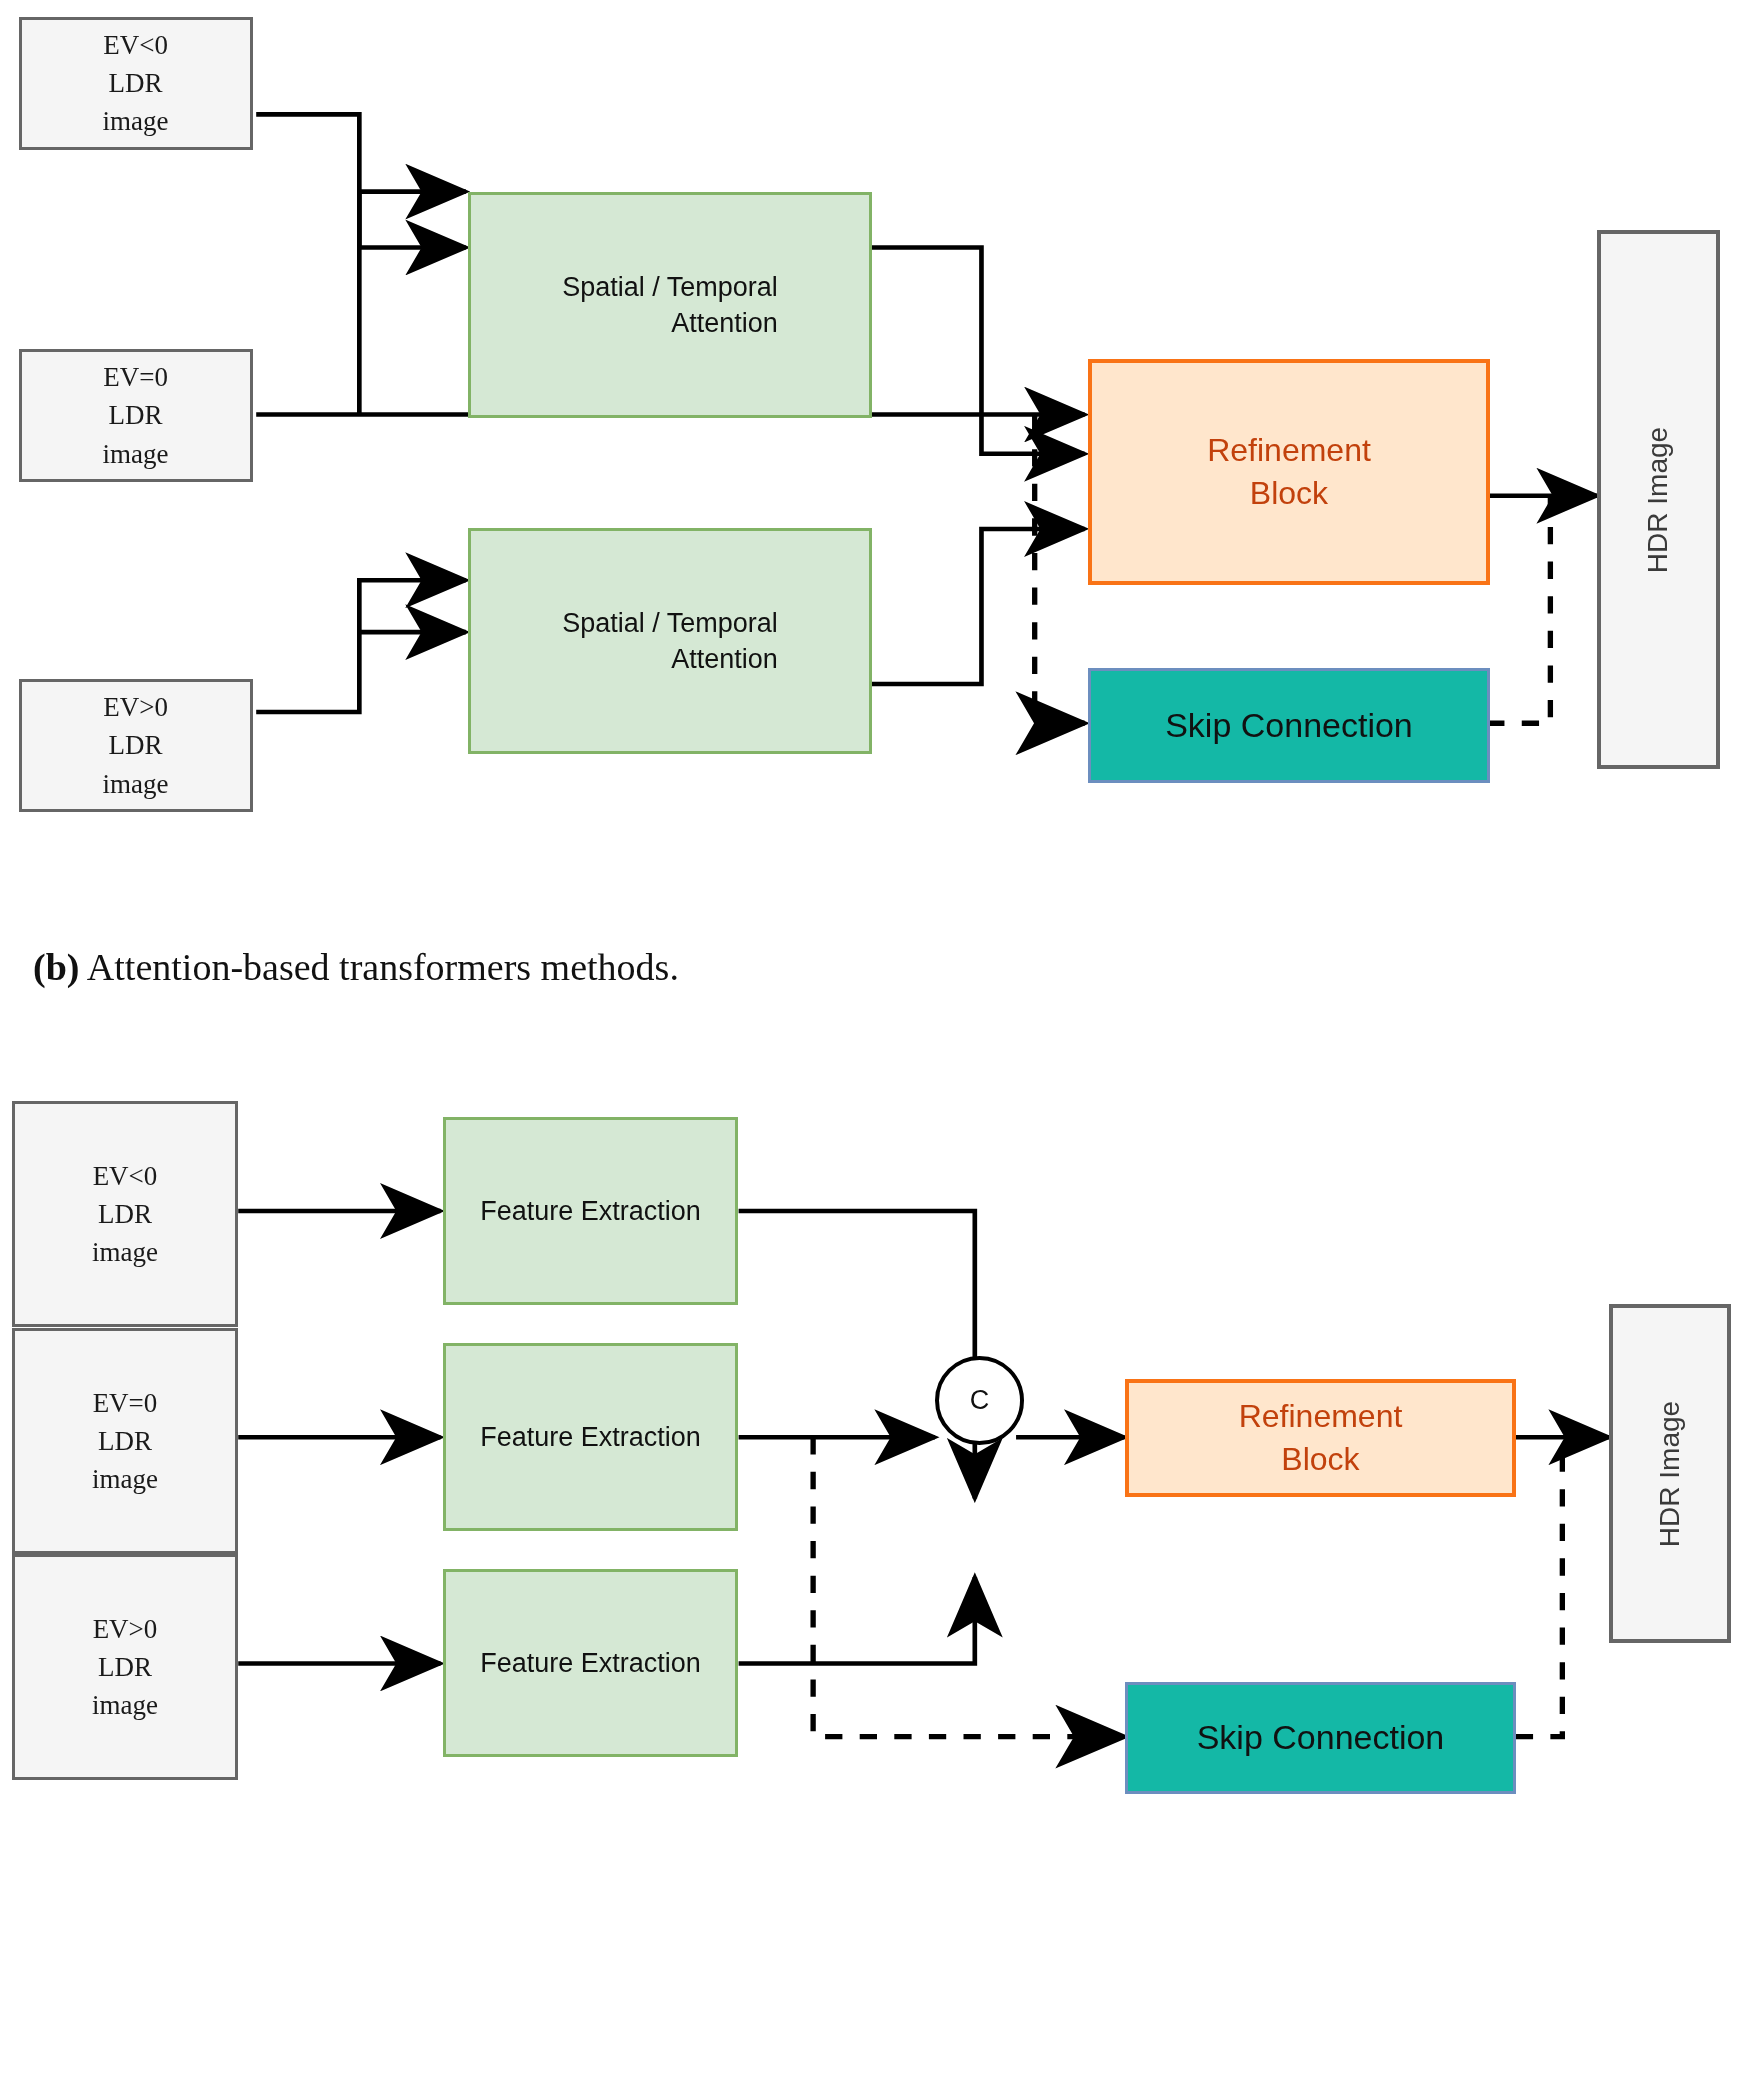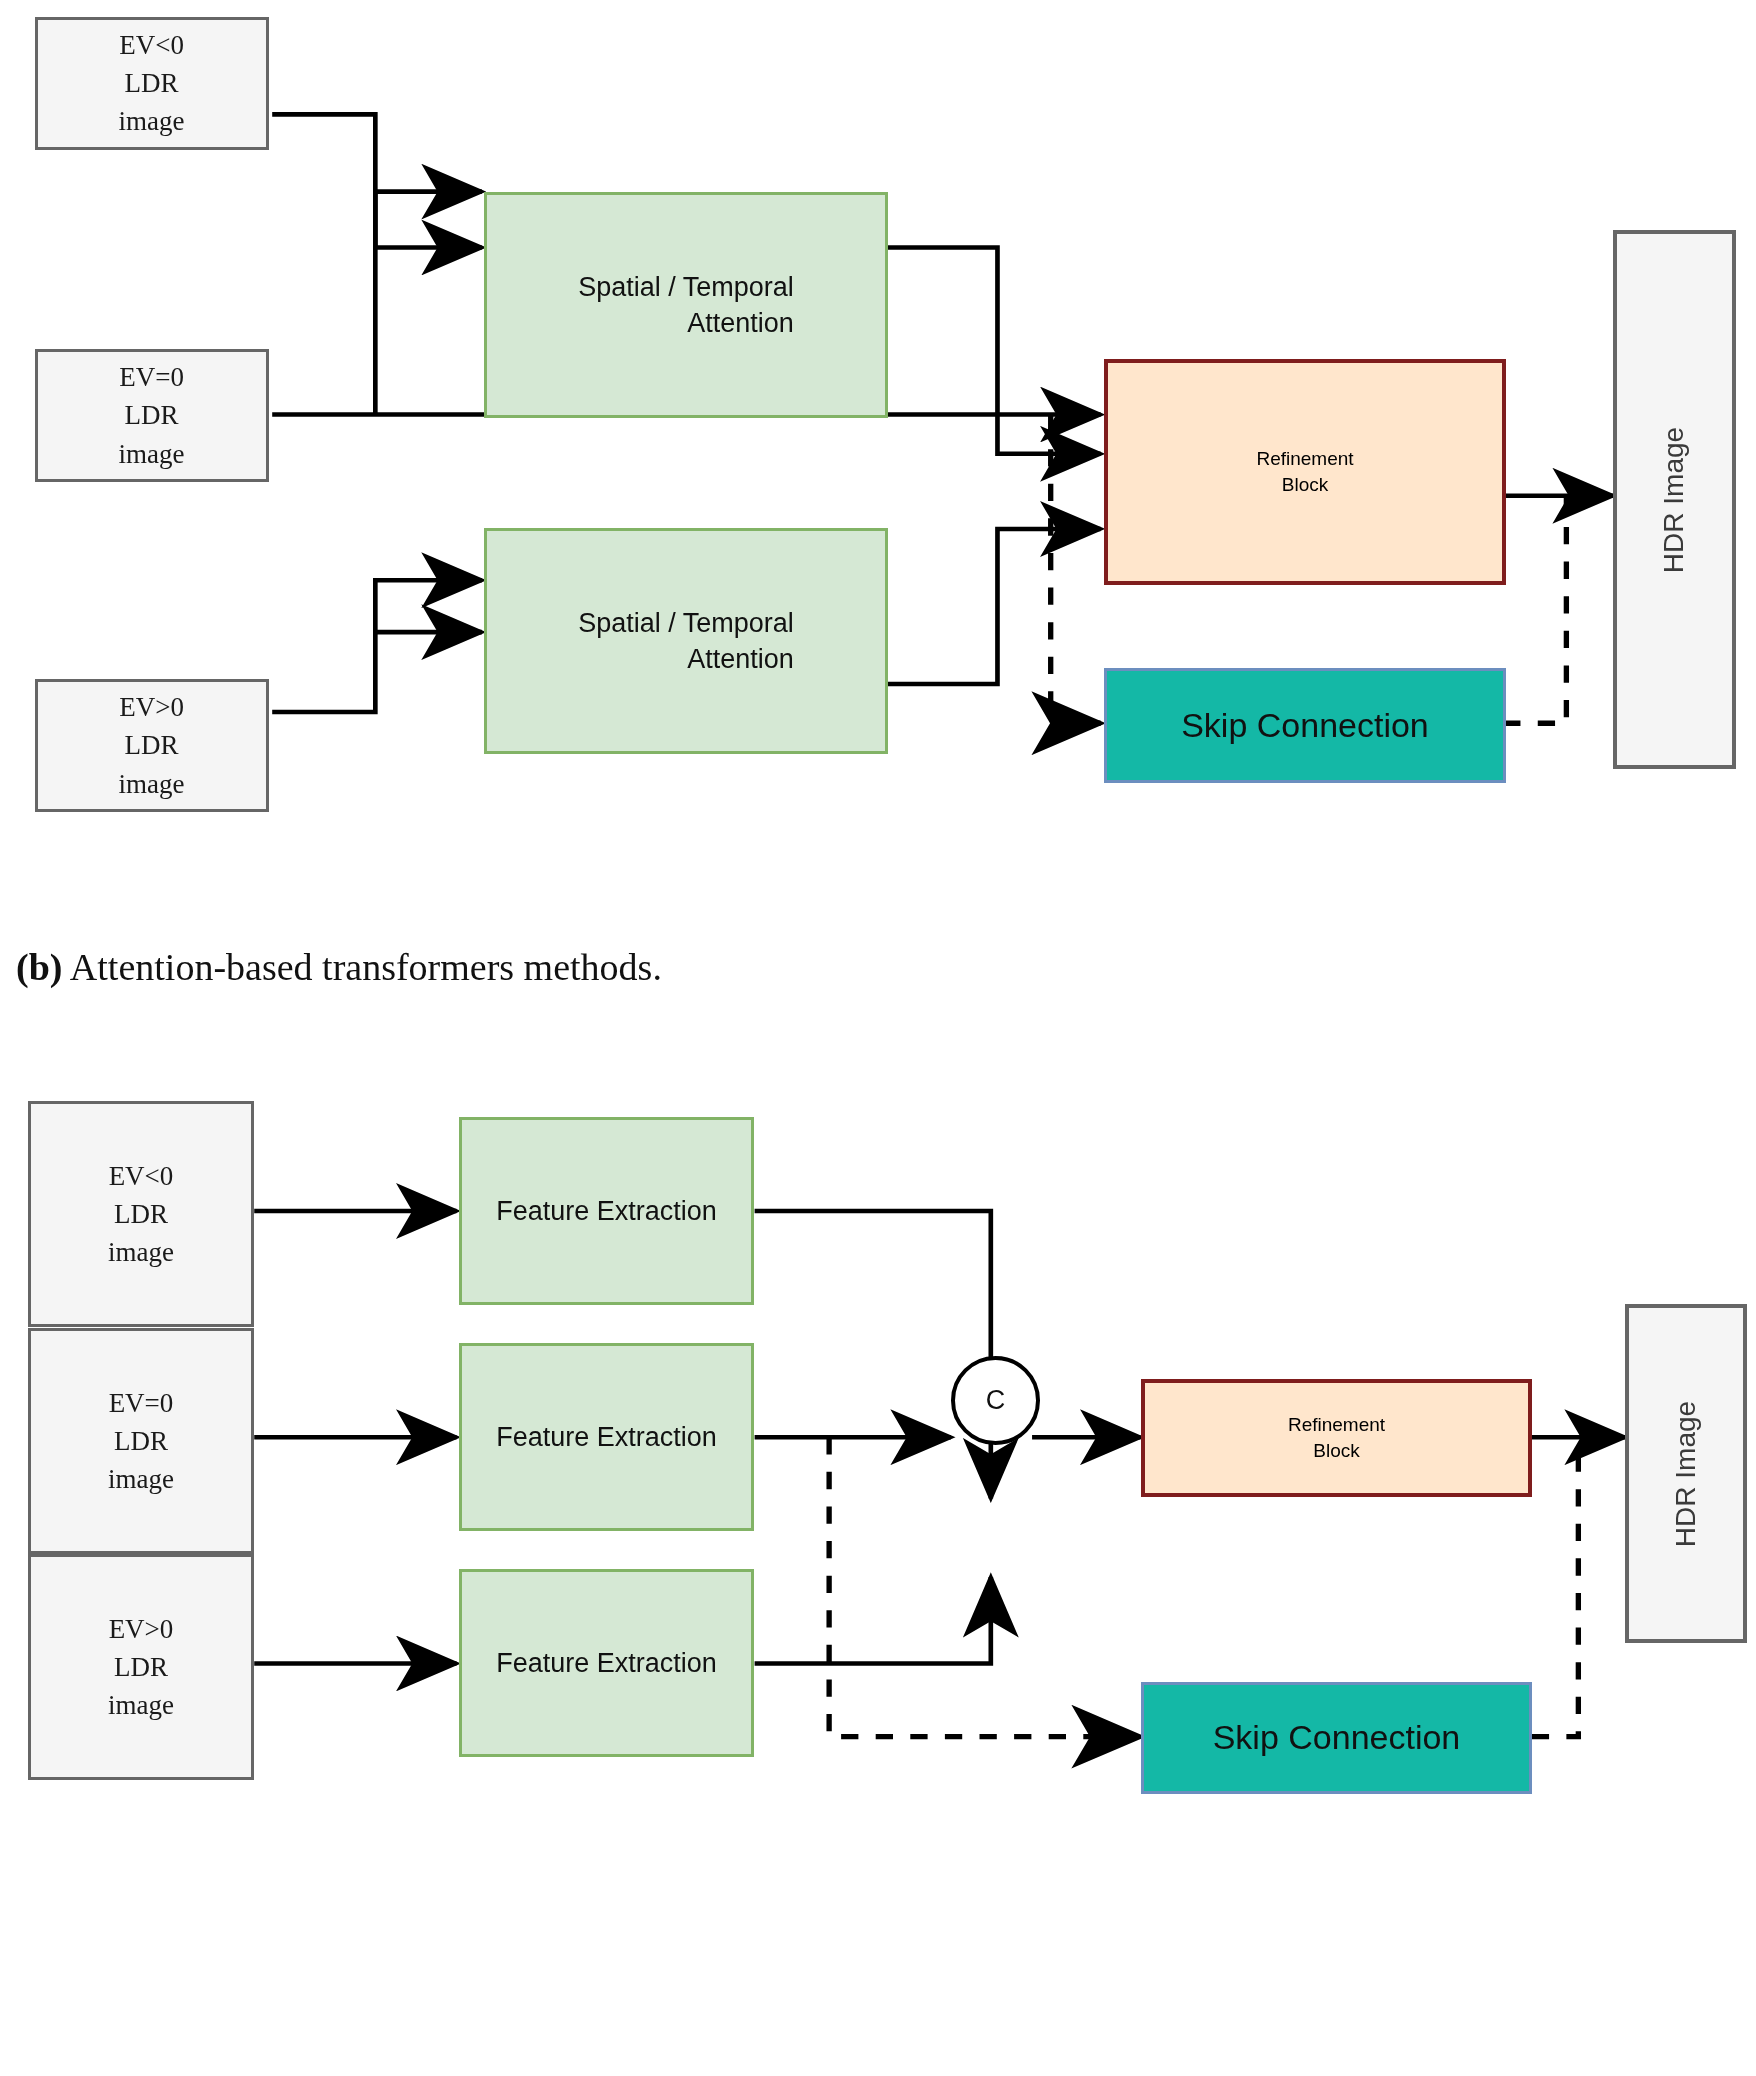--- a/index.html
+++ b/index.html
@@ -1,29 +1,29 @@
 <!DOCTYPE html>
 <html style="font-size:10.6px"><head>
 <meta charset="utf-8">
 <style>
   html,body{margin:0;padding:0;background:#ffffff;}
   body{width:1756px;height:2077px;position:relative;
        font-family:"Liberation Sans", sans-serif;overflow:hidden;}
-  .panel{position:absolute;left:16px;width:1624px;}
+  .panel{position:absolute;left:0;width:1624px;padding-left:33px;}
   svg.wires{position:absolute;left:0;top:0;overflow:visible;}
   .node{position:absolute;box-sizing:border-box;display:flex;
         align-items:center;justify-content:center;text-align:center;}
   .io-box{background:#f5f5f5;border:3.3px solid #666666;
           font-family:"Liberation Serif", serif;color:#1a1a1a;
           font-size:27px;line-height:1.42;}
   .io-box .lines{display:block;}
   .green-box{background:#d5e8d4;border:3.3px solid #82b366;
              color:#111111;font-size:27px;line-height:1.35;text-align:right;}
-  .orange-box{background:#ffe6cc;border:4px solid #7f1d1d;
-              color:#000000;font-size:19px;line-height:1.35;}
+  .orange-box{background:#ffe6cc;border:4px solid #f97316;
+              color:#c2410c;font-size:32px;line-height:1.35;}
   .blue-box{background:#14b8a6;border:3.3px solid #6c8ebf;
             color:#111111;font-size:34px;line-height:1.35;}
   .hdr-box{background:#f5f5f5;border:4px solid #666666;}
   .hdr-label{transform:rotate(-90deg);white-space:nowrap;
              font-size:28px;color:#3a3a3a;}
   .concat{position:absolute;border:4px solid #000;border-radius:50%;
           background:#ffffff;display:flex;align-items:center;
           justify-content:center;font-size:27px;color:#111;}
   .caption{position:absolute;width:1756px;
            font-family:"Liberation Serif", serif;font-size:38px;

